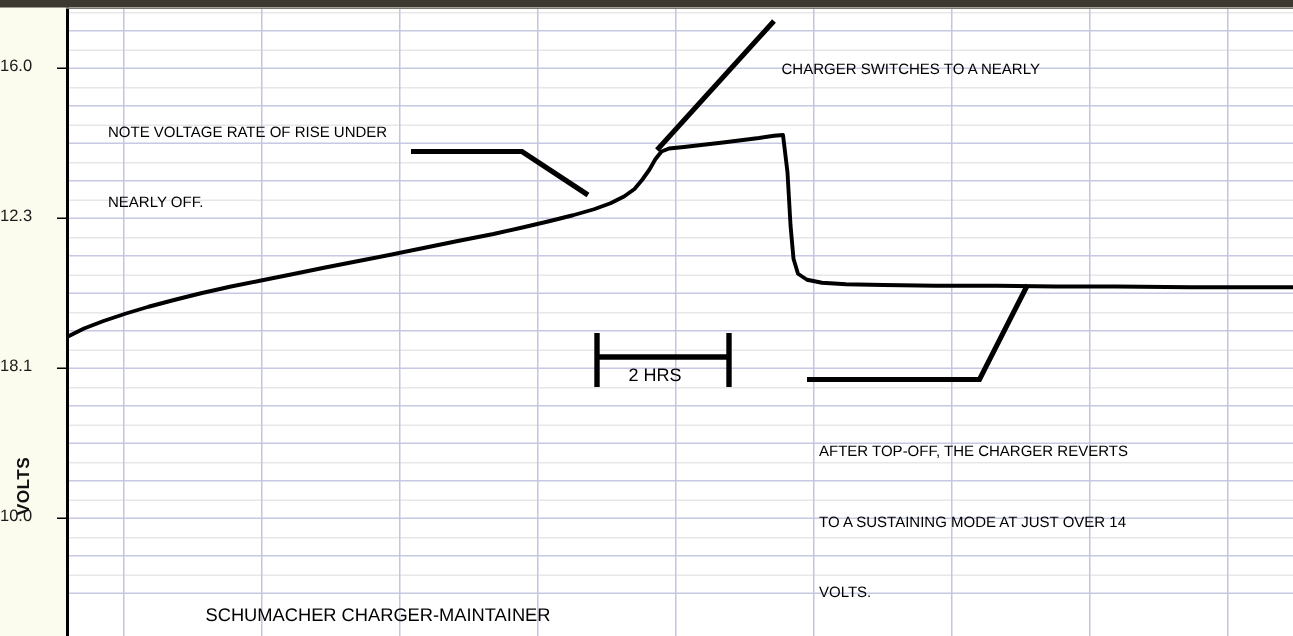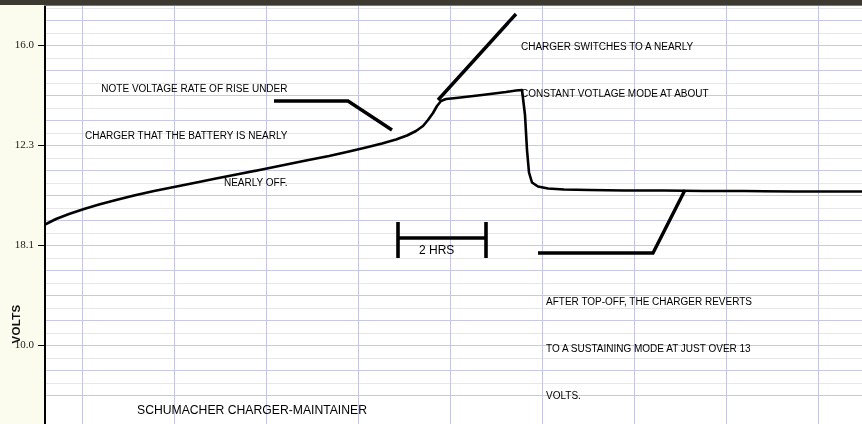--- a/index.html
+++ b/index.html
@@ -43,23 +43,23 @@
     background:#000000;z-index:6;
   }
   .frame-top{
     position:absolute;left:44px;top:5px;width:818px;height:1px;
     background:#7a7a72;z-index:6;
   }
   .tick{
     position:absolute;left:38px;width:7px;height:1px;background:#000;z-index:7;
   }
   .ylabel-val{
-    position:absolute;right:auto;width:34px;text-align:right;
+    position:absolute;right:auto;width:34px;text-align:left;
     font-size:11px;color:#1a1a1a;z-index:7;
-    font-family:Liberation Serif, serif;
+    font-family:Liberation Sans, sans-serif;
   }
   .axis-title{
     position:absolute;left:-14px;top:318px;
     width:60px;text-align:center;
     font-size:11.5px;font-weight:bold;color:#111;
     transform:rotate(-90deg);
     transform-origin:center center;
     letter-spacing:0.3px;
     z-index:7;
   }
@@ -160,34 +160,32 @@
       <div class="ylabel-val" style="left: 0px; top: 38px;">16.0</div>
       <div class="tick" style="top: 145px;"></div>
       <div class="ylabel-val" style="left: 0px; top: 138px;">12.3</div>
       <div class="tick" style="top: 245px;"></div>
       <div class="ylabel-val" style="left: 0px; top: 238px;">18.1</div>
       <div class="tick" style="top: 345px;"></div>
       <div class="ylabel-val" style="left: 0px; top: 338px;">10.0</div>
     </div>
   <div class="axis-title">VOLTS</div>
 
-  <div class="anno" style="left:85px;top:50px;text-align:right;">
+  <div class="anno" style="left:72px;top:50px;">
     <div>NOTE VOLTAGE RATE OF RISE UNDER</div>
-    <div>CHARGER THAT THE BATTERY IS NEARLY</div>
     <div>NEARLY OFF.</div>
   </div>
 
   <div class="anno" style="left:521px;top:8px;">
     <div>CHARGER SWITCHES TO A NEARLY</div>
-    <div>CONSTANT VOTLAGE MODE AT ABOUT</div>
   </div>
 
   <div class="anno" style="left:546px;top:263px;">
     <div>AFTER TOP-OFF, THE CHARGER REVERTS</div>
-    <div>TO A SUSTAINING MODE AT JUST OVER 13</div>
+    <div>TO A SUSTAINING MODE AT JUST OVER 14</div>
     <div>VOLTS.</div>
   </div>
 
   <div class="caption" style="left:137px;top:370px;">
     <div>SCHUMACHER CHARGER-MAINTAINER</div>
     
   </div>
 
   <div class="scale-label" style="left:419px;top:243px;">2 HRS</div>
 

